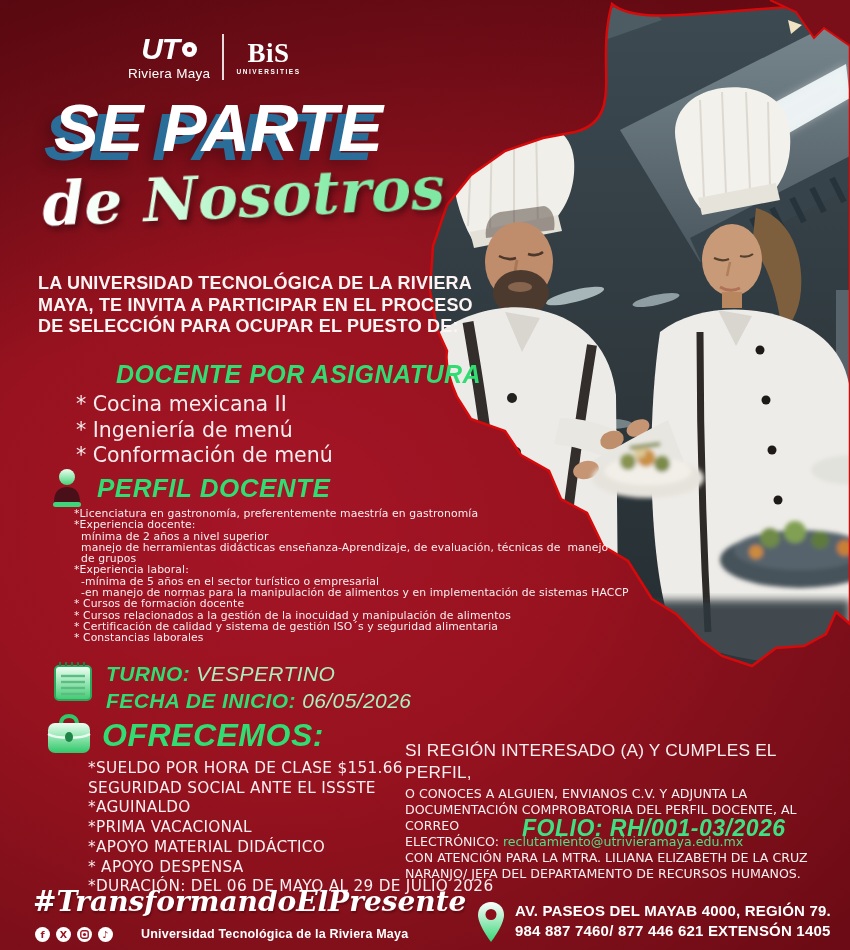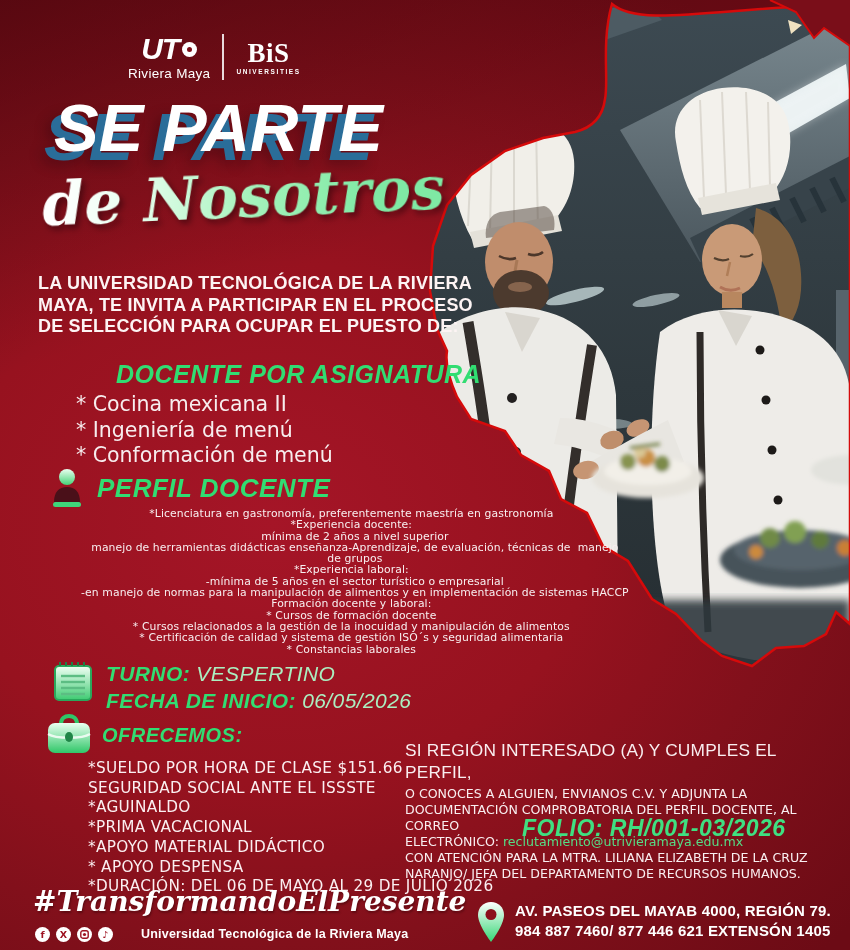--- a/index.html
+++ b/index.html
@@ -42,28 +42,28 @@
     font:700 18px/1.2 "Liberation Sans",sans-serif;color:#fdf4f4;
     letter-spacing:.2px;white-space:pre-line;}
 
   .green-h{color:#31dd72;font:italic 800 25px/1 "Liberation Sans",sans-serif;letter-spacing:.5px;}
   .position-title{left:92px;top:362px;margin-left:24px;}
   .courses{left:76px;top:392px;font:400 20.5px/1.25 "DejaVu Sans",sans-serif;color:#f7edee;}
 
   .perfil-header{left:50px;top:468px;display:flex;align-items:center;gap:13px;}
   .perfil-header .green-h{font-size:26px;}
   .perfil-list{left:74px;top:508px;font:400 10.8px/11.3px "DejaVu Sans",sans-serif;color:#f8eff0;letter-spacing:.1px;}
-  .pre-item{white-space:pre-wrap;text-align:center;}
+  .pre-item{white-space:pre-wrap;}
 
   .turno-block{left:52px;top:660px;display:flex;gap:12px;align-items:flex-start;}
   .turno-lines{font:italic 800 21px/1.3 "Liberation Sans",sans-serif;color:#31dd72;letter-spacing:.4px;}
   .turno-lines .val{font-weight:400;color:#abefc1;}
 
   .ofrec-header{left:46px;top:714px;display:flex;align-items:center;gap:10px;}
-  .ofrec-header .green-h{font-size:20px;}
+  .ofrec-header .green-h{font-size:32px;}
   .offers{left:88px;top:759px;font:400 15.3px/1.29 "DejaVu Sans",sans-serif;color:#fbeff1;letter-spacing:.3px;}
 
   .contact{left:405px;top:740px;width:440px;color:#f9eef0;}
   .contact .big{font:400 17.3px/1.25 "Liberation Sans",sans-serif;letter-spacing:.2px;margin-bottom:3px;}
   .contact .small{font:400 12.6px/16px "DejaVu Sans",sans-serif;}
   .contact .email{color:#56de86;}
 
   .folio{left:522px;top:817px;font:italic 800 23px/1 "Liberation Sans",sans-serif;color:#3fe081;letter-spacing:.5px;}
 
   .address{left:477px;top:901px;display:flex;gap:10px;align-items:flex-start;}
@@ -258,21 +258,20 @@
   </div>
   <div class="txt perfil-list">
       <div class="pre-item">*Licenciatura en gastronomía, preferentemente maestría en gastronomía</div>
       <div class="pre-item">*Experiencia docente:</div>
       <div class="pre-item">  mínima de 2 años a nivel superior</div>
       <div class="pre-item">  manejo de herramientas didácticas enseñanza-Aprendizaje, de evaluación, técnicas de  manejo</div>
       <div class="pre-item">  de grupos</div>
       <div class="pre-item">*Experiencia laboral:</div>
       <div class="pre-item">  -mínima de 5 años en el sector turístico o empresarial</div>
       <div class="pre-item">  -en manejo de normas para la manipulación de alimentos y en implementación de sistemas HACCP</div>
-      <div class="pre-item">Formación docente y laboral:</div>
       <div class="pre-item">* Cursos de formación docente</div>
       <div class="pre-item">* Cursos relacionados a la gestión de la inocuidad y manipulación de alimentos</div>
       <div class="pre-item">* Certificación de calidad y sistema de gestión ISO´s y seguridad alimentaria</div>
       <div class="pre-item">* Constancias laborales</div>
     </div>
 
   <div class="txt turno-block">
     <svg width="42" height="44" viewBox="0 0 42 44" aria-hidden="true">
       <defs>
           <linearGradient id="nG" x1="0" y1="0" x2="0" y2="1">

